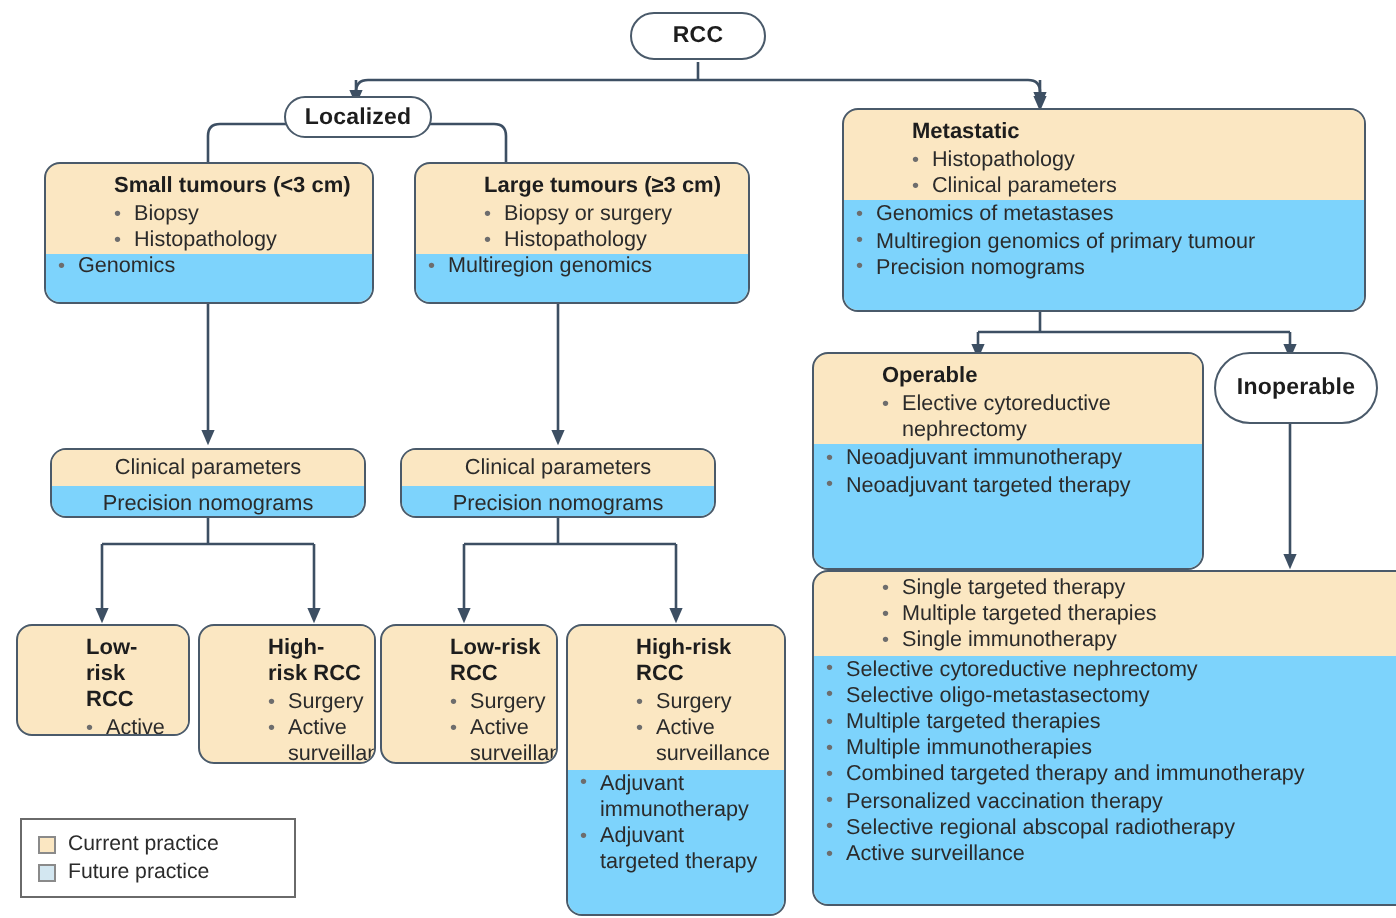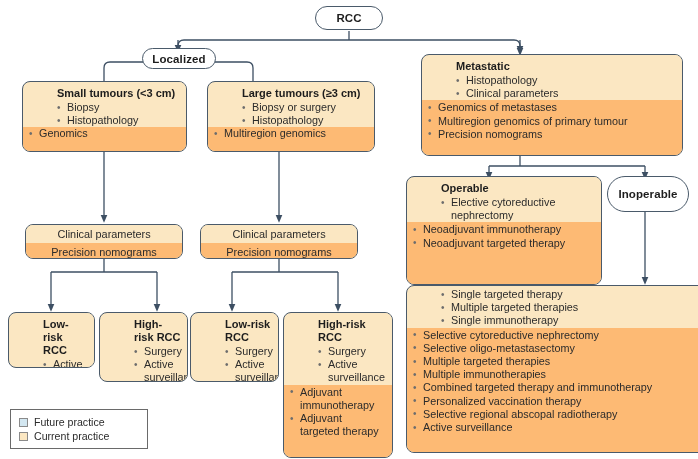--- a/index.html
+++ b/index.html
@@ -27,21 +27,21 @@
 
   
   .box{
     border:1.3px solid #4a5a6a;
     border-radius:8px;
     overflow:hidden;
     background:#FBE7C2;
     display:flex;flex-direction:column;
   }
   .band-current{background:#FBE7C2;}
-  .band-future{background:#fdba74;}
+  .band-future{background:#7dd3fc;}
   .band{padding:0;}
 
   .box .ttl{
     font-weight:bold;
     font-size:11px;
     line-height:13px;
     padding:3px 6px 1px 6px;
     color:#1d1d1d;
   }
   ul.items{list-style:none;margin:0;padding:0;}
@@ -282,22 +282,22 @@
           <li>Combined targeted therapy and immunotherapy</li>
           <li>Personalized vaccination therapy</li>
           <li>Selective regional abscopal radiotherapy</li>
           <li>Active surveillance</li>
         </ul>
     </div>
   </div>
 
   <div class="legend" style="left:10px;top:409px;width:138px;height:40px;">
     <div class="legend-row">
+      <span class="sw cur"></span>
+      <span class="legend-lbl">Current practice</span>
+    </div>
+    <div class="legend-row">
       <span class="sw fut"></span>
       <span class="legend-lbl">Future practice</span>
     </div>
-    <div class="legend-row">
-      <span class="sw cur"></span>
-      <span class="legend-lbl">Current practice</span>
-    </div>
   </div>
 
 </div>
 
 </body></html>

